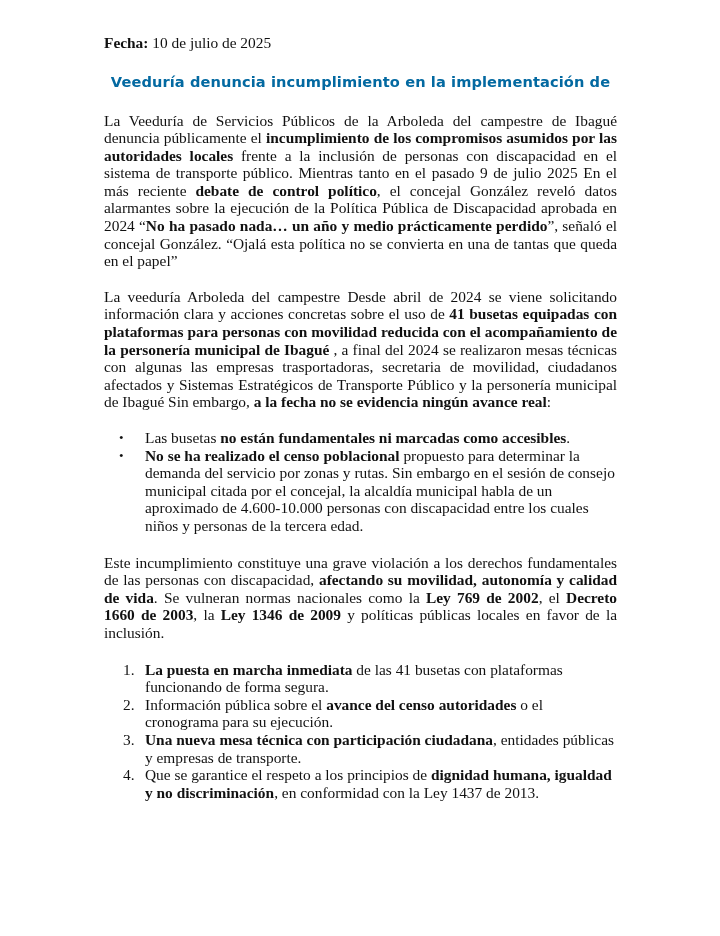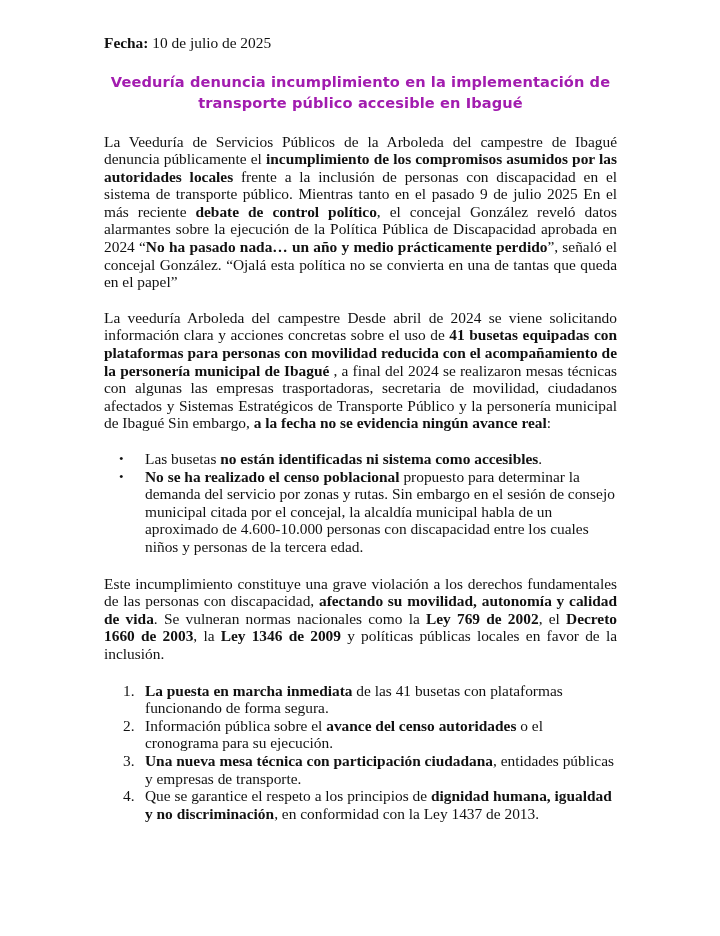--- a/index.html
+++ b/index.html
@@ -79,31 +79,30 @@
     }
     b { font-weight: bold; }
   </style>
 </head>
 <body>
 
 <div class="page">
 
   <p class="header-line"><b>Fecha:</b><span> 10 de julio de 2025</span></p>
 
-  <h1 class="title" style="color: #a21caf;">
+  <h1 class="title" style="color: #0369a1;">
     <span>Veeduría denuncia incumplimiento en la implementación de</span>
-    <span>transporte público accesible en Ibagué</span>
   </h1>
 
   <p class="body p1"><span>La Veeduría de Servicios Públicos de la Arboleda del campestre  de Ibagué denuncia públicamente el </span><b>incumplimiento de los compromisos asumidos por las autoridades locales</b><span> frente a la inclusión de personas con discapacidad en el sistema de transporte público. Mientras tanto en el pasado 9 de julio 2025 En el más reciente </span><b>debate de control político</b><span>, el concejal González reveló datos alarmantes sobre la ejecución de la Política Pública de Discapacidad aprobada en 2024 “</span><b>No ha pasado nada… un año y medio prácticamente perdido</b><span>”, señaló el concejal González. “Ojalá esta política no se convierta en una de tantas que queda en el papel”</span></p>
 
   <p class="body p2"><span>La veeduría Arboleda del campestre  Desde abril de 2024 se viene solicitando información clara y acciones concretas sobre el uso de </span><b>41 busetas equipadas con plataformas para personas con movilidad reducida con el acompañamiento de la personería municipal de Ibagué</b><span> , a final del 2024 se realizaron mesas técnicas con algunas  las empresas trasportadoras, secretaria de movilidad, ciudadanos afectados y Sistemas Estratégicos de Transporte Público y la personería municipal de Ibagué  Sin embargo, </span><b>a la fecha no se evidencia ningún avance real</b><span>:</span></p>
 
   <ul class="bullets">
-    <li><span>Las busetas </span><b>no están identificadas ni sistema como accesibles</b><span>.</span></li>
+    <li><span>Las busetas </span><b>no están fundamentales ni marcadas como accesibles</b><span>.</span></li>
     <li><span></span><b>No se ha realizado el censo poblacional</b><span> propuesto para determinar la demanda del servicio por zonas y rutas. Sin embargo en el sesión de consejo municipal citada por el concejal, la alcaldía municipal habla de un  aproximado de 4.600-10.000 personas  con discapacidad entre los cuales niños y personas de la tercera edad.</span></li>
   </ul>
 
   <p class="body p3"><span>Este incumplimiento constituye una grave violación a los derechos fundamentales de las personas con discapacidad, </span><b>afectando su movilidad, autonomía y calidad de vida</b><span>. Se vulneran normas nacionales como la </span><b>Ley 769 de 2002</b><span>, el </span><b>Decreto 1660 de 2003</b><span>, la </span><b>Ley 1346 de 2009</b><span> y políticas públicas locales en favor de la inclusión.</span></p>
 
 
   <ol class="demands">
     <li><span class="num">1.</span><span></span><b>La puesta en marcha inmediata</b><span> de las 41 busetas con plataformas funcionando de forma segura.</span></li>
     <li><span class="num">2.</span><span>Información pública sobre el </span><b>avance del censo autoridades</b><span> o el cronograma para su ejecución.</span></li>
     <li><span class="num">3.</span><span></span><b>Una nueva mesa técnica con participación ciudadana</b><span>, entidades públicas y empresas de transporte.</span></li>

